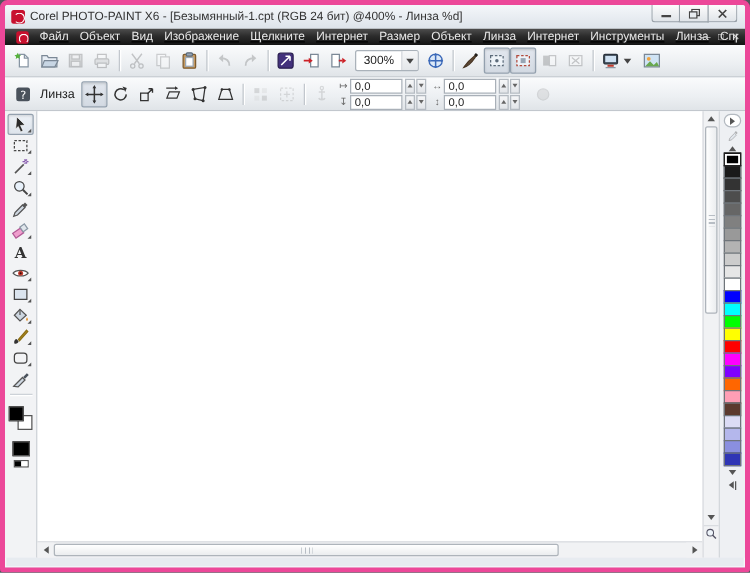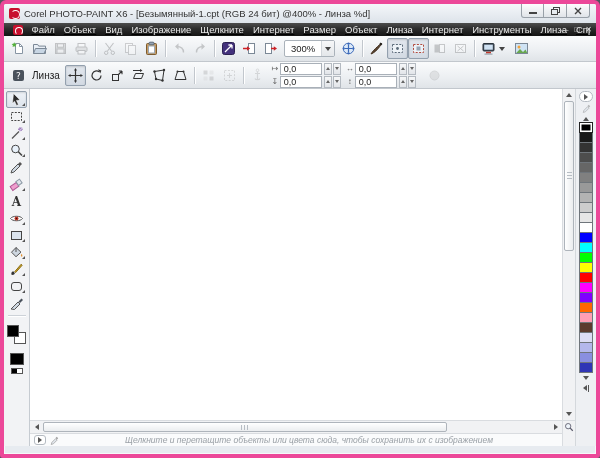--- a/index.html
+++ b/index.html
@@ -639,30 +639,20 @@
       <div class="hscroll">
         <div class="sb-btn">
             <span class="tri-left"></span>
           </div>
         <div class="hthumb">
             <div class="hgrip"></div>
           </div>
         <div class="sb-btn" style="margin-left:auto;">
             <span class="tri-right"></span>
           </div>
-      </div>
-      <div class="img-palette-row">
-        <div class="ip-flyout">
-            <span class="tri-right"></span>
-          </div>
-        <svg width="11" height="11" viewBox="0 0 15 15" style="opacity:.55">
-          <path d="M3 13l1-3 5-5 2 2-5 5z" fill="#cfd8e2" stroke="#555"></path>
-          <path d="M9 4l2 2 1.5-1.5-2-2z" fill="#555"></path>
-        </svg>
-        <div class="ip-hint">Щелкните и перетащите объекты или цвета сюда, чтобы сохранить их с изображением</div>
       </div>
     </div>
 
     <div class="vscroll-col">
       <div class="vs-btn">
           <span class="tri-up"></span>
         </div>
       <div class="vtrack">
         <div class="vthumb">
             <div class="vgrip"></div>

